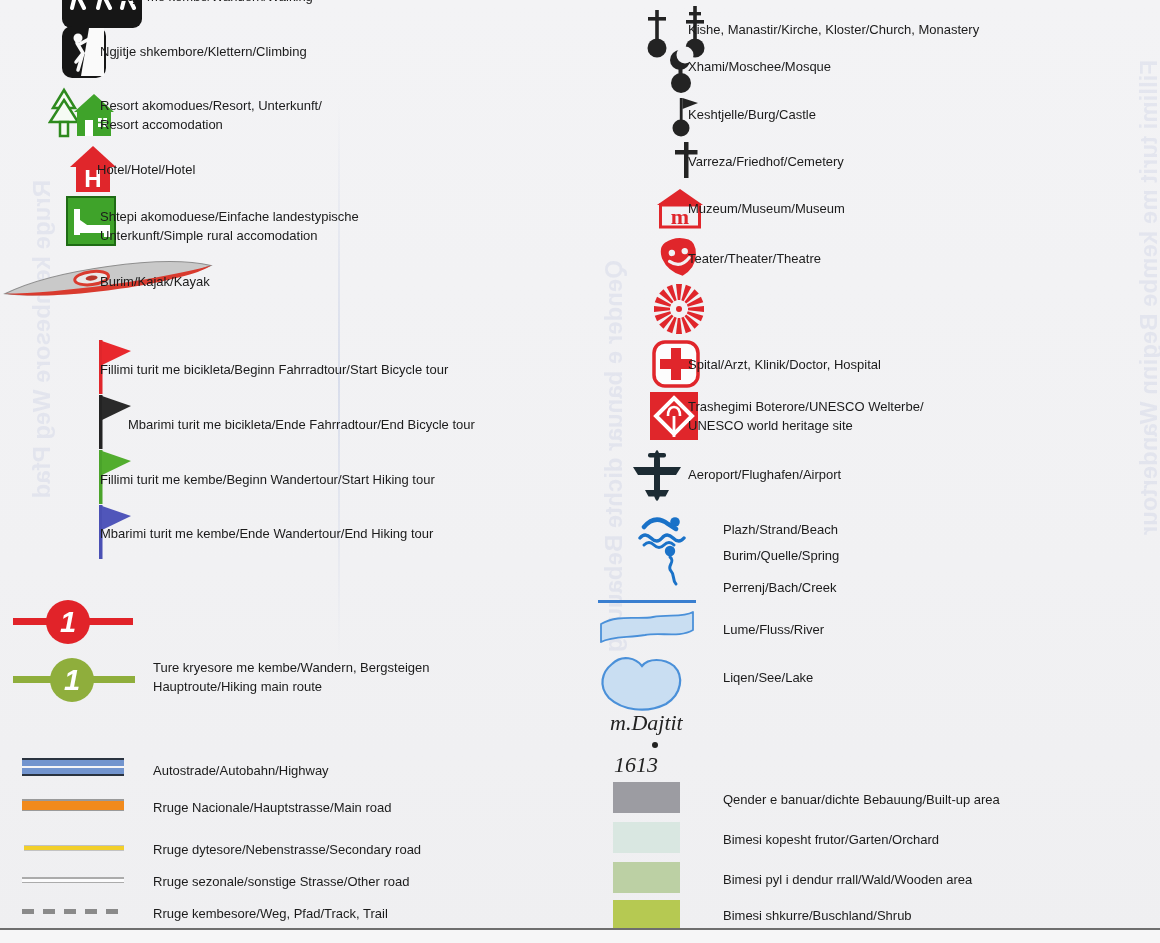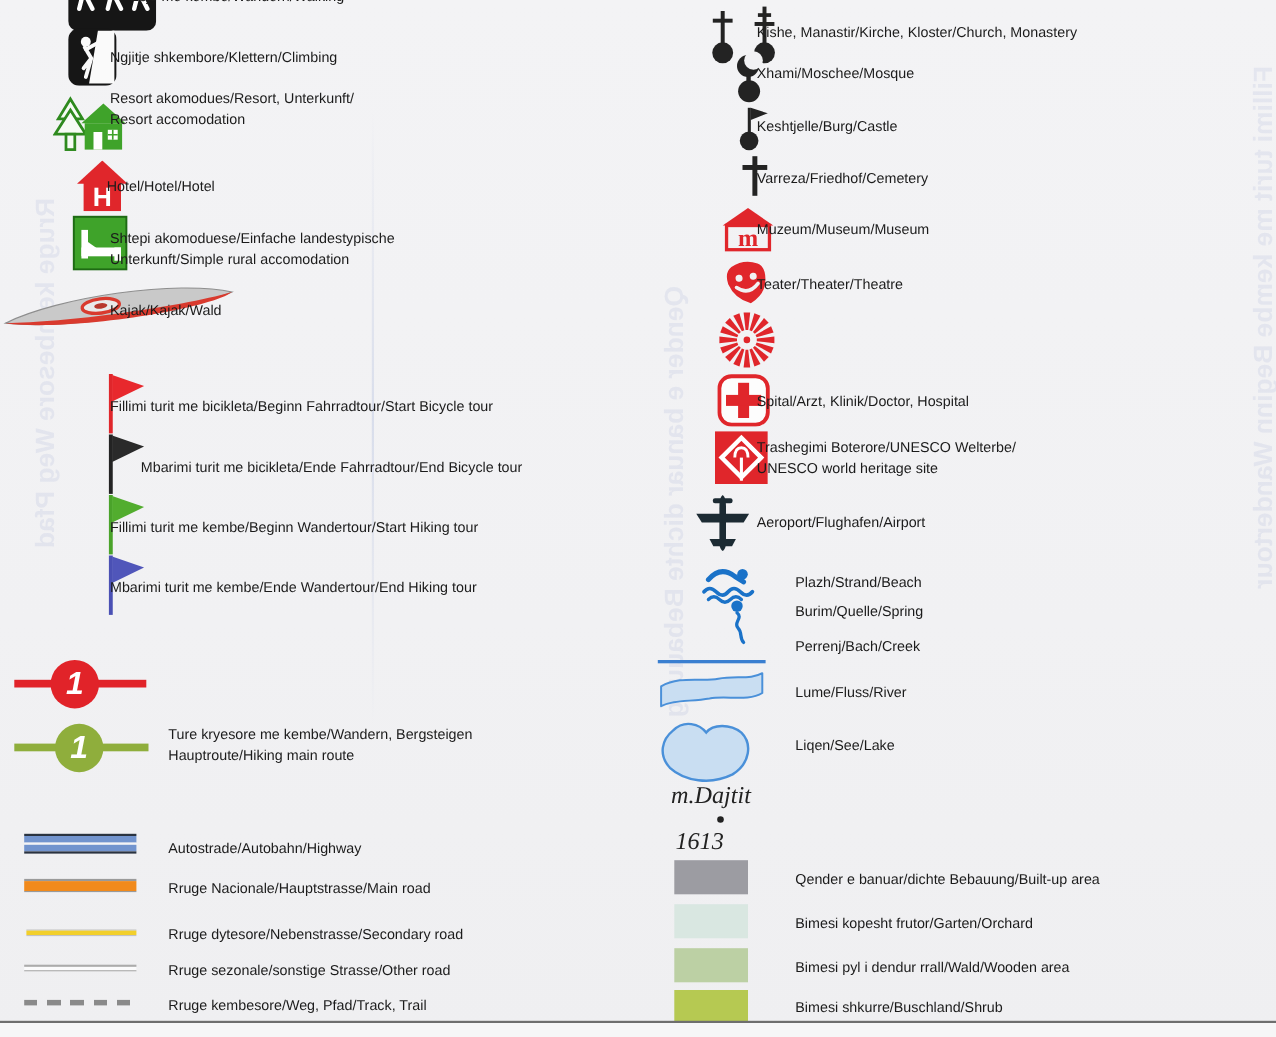--- a/index.html
+++ b/index.html
@@ -57,21 +57,21 @@
       <polygon points="16,4 27,22 5,22"></polygon>
       <polygon points="16,14 30,36 2,36"></polygon>
       <rect x="12" y="36" width="8" height="14"></rect>
     </g>
     <polygon points="46,8 66,26 26,26" fill="#3fa32a"></polygon>
     <rect x="29" y="26" width="34" height="24" fill="#3fa32a"></rect>
     <rect x="37" y="34" width="8" height="16" fill="#fff"></rect>
     <rect x="50" y="32" width="9" height="9" fill="#fff"></rect>
     <path d="M54.5,32 v9 M50,36.5 h9" stroke="#3fa32a" stroke-width="1.5"></path>
   </svg>
-  <div class="lbl two" style="left:100px;top:80px;"><span>Resort akomodues/Resort, Unterkunft/</span><br><span>Resort accomodation</span></div>
+  <div class="lbl two" style="left:100px;top:96px;"><span>Resort akomodues/Resort, Unterkunft/</span><br><span>Resort accomodation</span></div>
 
   <svg class="ic" style="left:70px;top:146px;" width="46" height="46">
     <polygon points="23,0 46,21 0,21" fill="#e0262b"></polygon>
     <rect x="6" y="18" width="34" height="28" fill="#e0262b"></rect>
     <text x="23" y="41" text-anchor="middle" font-family="Liberation Sans, sans-serif" font-size="24" font-weight="bold" fill="#fff">H</text>
   </svg>
   <div class="lbl" style="left:97px;top:160px;">Hotel/Hotel/Hotel</div>
 
   <svg class="ic" style="left:66px;top:196px;" width="50" height="50">
     <rect x="1" y="1" width="48" height="48" fill="#3fa32a" stroke="#1e6b14" stroke-width="2"></rect>
@@ -83,21 +83,21 @@
   <div class="lbl two" style="left:100px;top:207px;"><span>Shtepi akomoduese/Einfache landestypische</span><br><span>Unterkunft/Simple rural accomodation</span></div>
 
   <svg class="ic" style="left:0px;top:250px;" width="218" height="60">
     <g transform="rotate(-7 109 30)">
       <path d="M4,31 C55,13 165,11 212,28 C162,41 56,43 4,31 Z" fill="#c9c9c9" stroke="#8e8e8e" stroke-width="1"></path>
       <path d="M4,31 C58,37 160,36 212,28 C190,41 60,46 4,31 Z" fill="#d93a2e"></path>
       <ellipse cx="92" cy="26" rx="17" ry="6.5" fill="#e9e9e9" stroke="#d93a2e" stroke-width="3"></ellipse>
       <ellipse cx="92" cy="26" rx="6" ry="2.5" fill="#b8372c"></ellipse>
     </g>
   </svg>
-  <div class="lbl" style="left:100px;top:272px;">Kajak/Kajak/Wald</div>
+  <div class="lbl" style="left:100px;top:272px;">Burim/Kajak/Kayak</div>
 
   <svg class="ic" style="left:95px;top:338px;" width="38" height="58">
     <rect x="4" y="2" width="3.5" height="54" fill="#e0262b"></rect>
     <polygon points="7,3 36,13 7,27" fill="#e8282d"></polygon>
   </svg>
   <div class="lbl" style="left:100px;top:360px;">Fillimi turit me bicikleta/Beginn Fahrradtour/Start Bicycle tour</div>
 
   <svg class="ic" style="left:95px;top:393px;" width="38" height="58">
     <rect x="4" y="2" width="3.5" height="54" fill="#232323"></rect>
     <polygon points="7,3 36,13 7,27" fill="#2a2a2a"></polygon>

